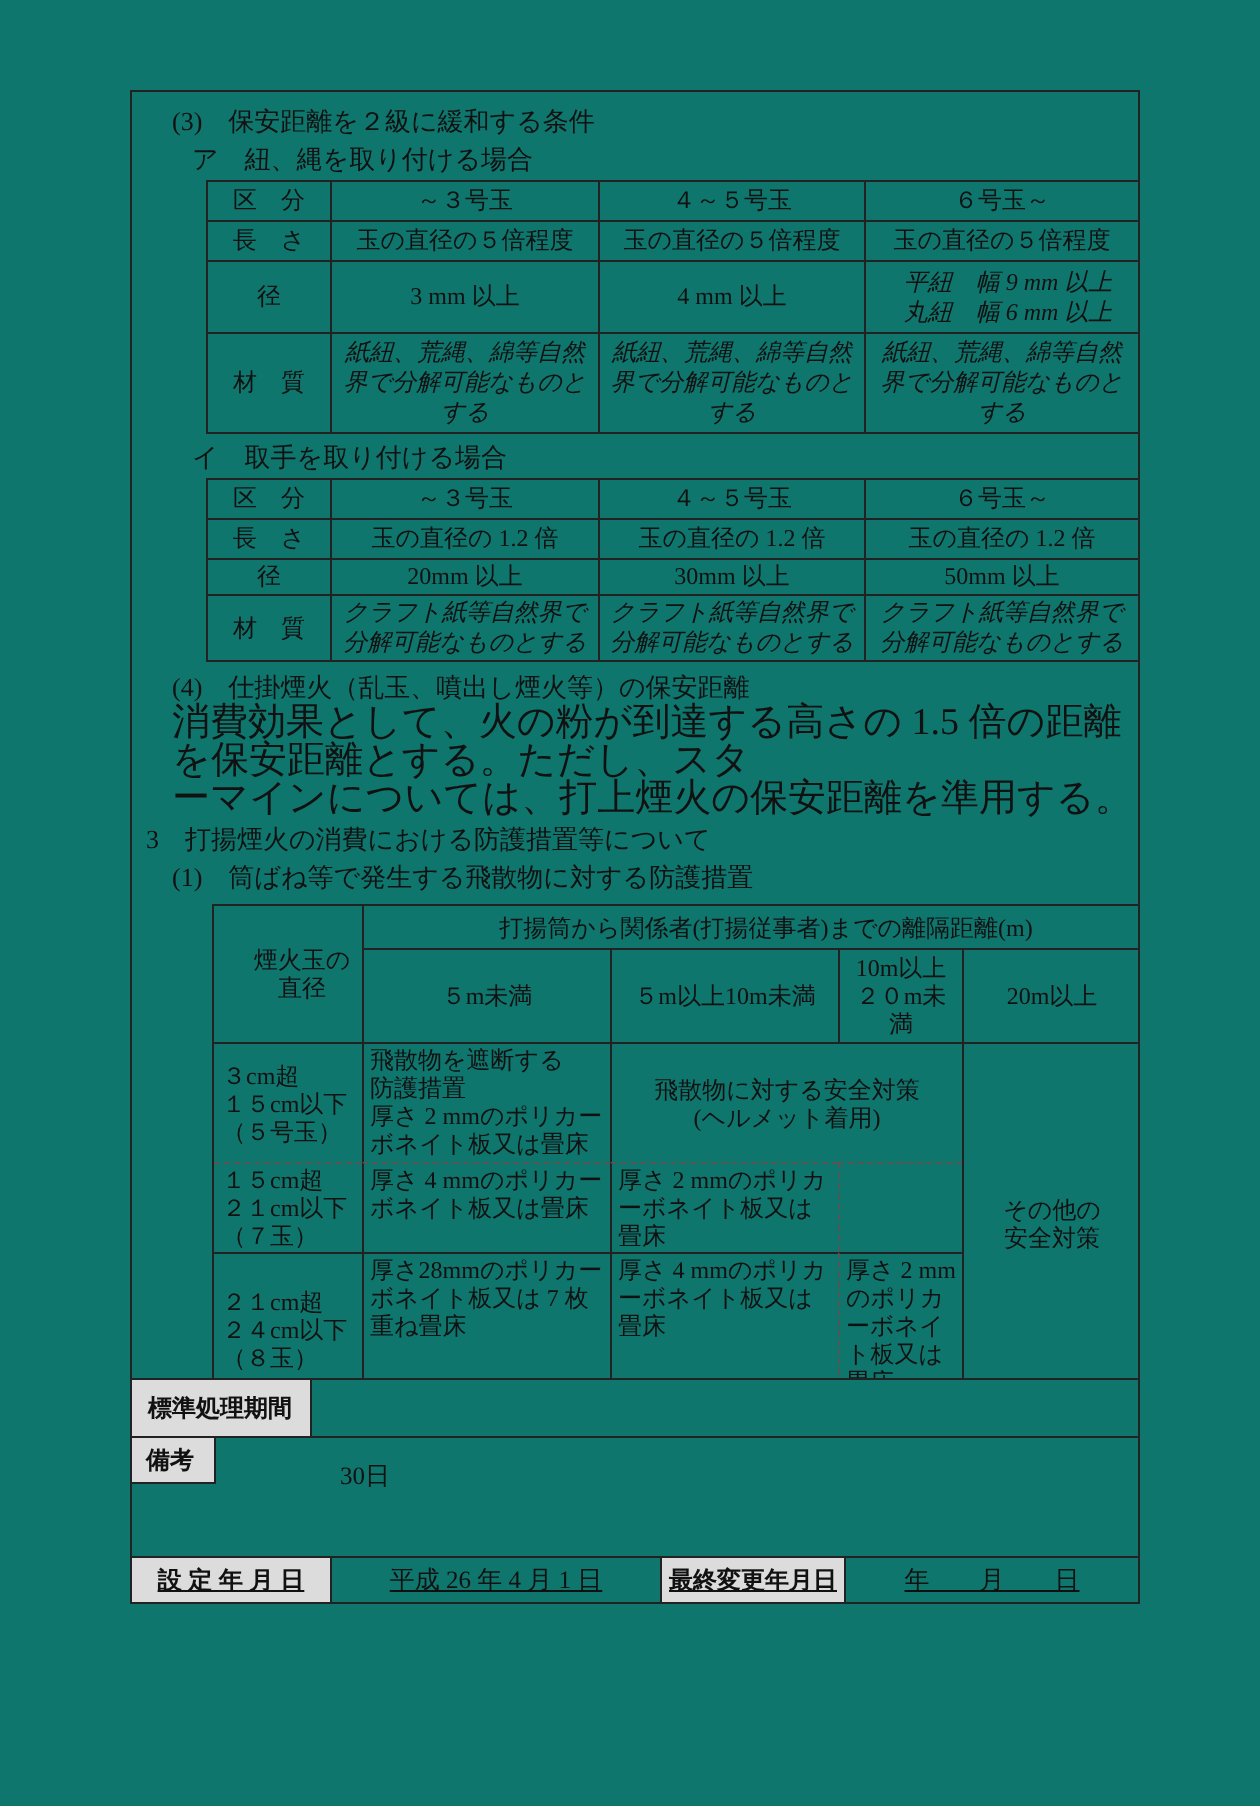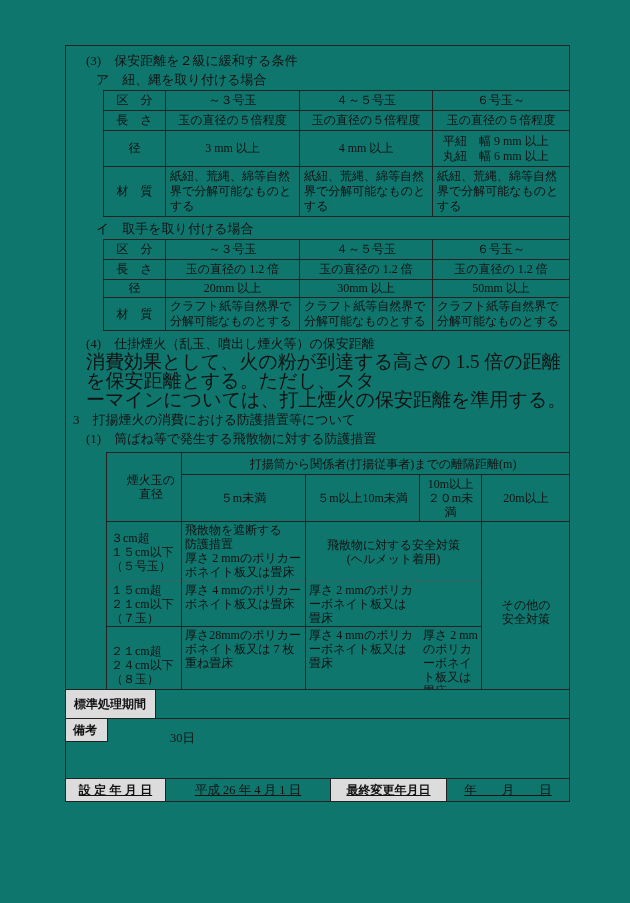--- a/index.html
+++ b/index.html
@@ -15,21 +15,21 @@
   .ind30{margin-left:30px;}
   .bodytext{font-size:19px;line-height:19px;margin-left:20px;width:484px;}
   .pre{white-space:pre-line;}
 
   
   .stab{border-collapse:collapse;table-layout:fixed;width:466px;margin:2px 0 3px 37px;
         font-size:12px;}
   .stab td{border:1px solid #222;padding:1px 4px;line-height:15px;vertical-align:middle;
            overflow:hidden;}
   .stab td.c{text-align:center;}
-  .stab td.l{text-align:left;}
+  .stab td.l{text-align:center;font-style:italic;}
   .stab tr.hr td{height:17px;}
   .t1 tr.r-dia td{height:33px;}
   .t1 tr.r-mat td{height:47px;vertical-align:middle;}
   .t2 tr.r-dia td{height:15px;}
   .t2 tr.r-mat td{height:27px;vertical-align:middle;}
 
   
   .btab{border-collapse:separate;border-spacing:0;table-layout:fixed;width:463px;
         margin:5px 0 0 40px;font-size:12px;border:1px solid #222;}
   .btab td{border-left:1px solid #222;border-top:1px solid #222;padding:1px 3px;
@@ -223,17 +223,17 @@
       <div class="fval">30日</div>
     </div>
 
     <div class="frow biko">
       <div class="blabel">備考</div>
     </div>
 
     <div class="frow daterow">
       <div class="dcell glab" style="width:100px">設 定 年 月 日</div>
       <div class="dcell" style="width:165px">平成 26 年 4 月 1 日</div>
-      <div class="dcell glab" style="width:116px">最終変更年月日</div>
+      <div class="dcell glab" style="width:92px">最終変更年月日</div>
       <div class="dcell last">年　　月　　日</div>
     </div>
   </div>
 </div>
 
 </body></html>

